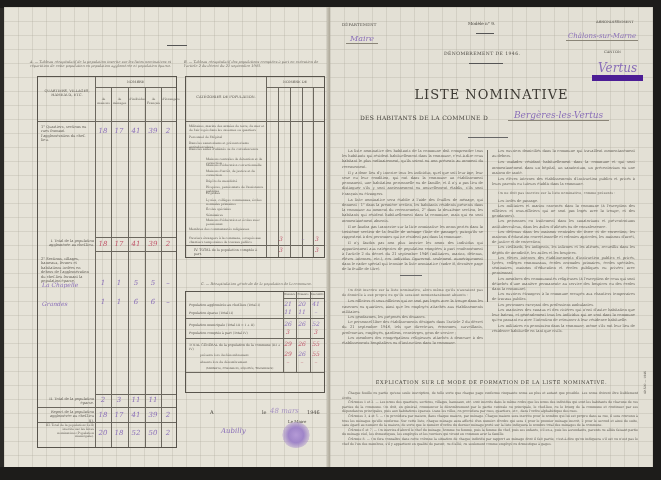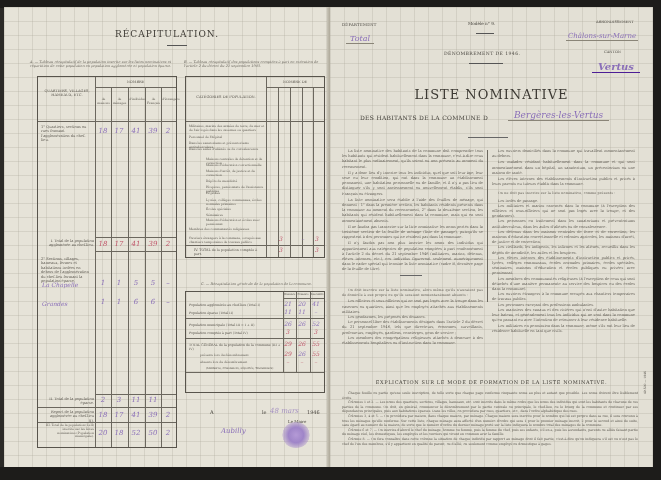--- a/index.html
+++ b/index.html
@@ -26,21 +26,20 @@
   .para{position:absolute;font-size:3.6px;line-height:5.2px;color:#5e5a52;text-align:justify;}
   .stamp{position:absolute;border-radius:50%;background:radial-gradient(circle,#b49ad6 0%,#9f85c8 40%,rgba(160,130,200,.35) 70%,transparent 72%);}
 </style>
 </head>
 <body>
 
 <div class="topbar"></div>
 
 <div class="page left">
   <div class="grid"></div>
-  <div class="abs title" style="left:0;width:326px;top:22px;font-size:9px;">RÉCAPITULATION.</div>
   <div class="rule" style="left:163px;top:38px;width:20px;"></div>
 
   <div class="abs tiny" style="left:26px;top:53px;width:148px;font-style:italic;">A. — Tableau récapitulatif de la population inscrite sur les listes nominatives et répartition de cette population en population agglomérée et population éparse.</div>
 
   <div class="abs tiny" style="left:180px;top:53px;width:148px;font-style:italic;">B. — Tableau récapitulatif des populations comptées à part en exécution de l'article 2 du décret du 21 septembre 1945.</div>
 
   <div class="box" style="left:33px;top:69px;width:138px;height:370px;">
     <div class="vline" style="left:57px;top:0;height:370px;"></div>
     <div class="vline" style="left:73px;top:10px;height:360px;"></div>
     <div class="vline" style="left:90px;top:10px;height:360px;"></div>
@@ -207,29 +206,29 @@
   <div class="abs" style="left:284px;top:412px;font-size:4px;">Le Maire</div>
   <div class="stamp" style="left:278px;top:415px;width:28px;height:26px;"></div>
 </div>
 
 <div class="gutter"></div>
 
 <div class="page right">
   <div class="grid"></div>
 
   <div class="abs" style="left:12px;top:15px;font-size:3.8px;letter-spacing:.3px;">DÉPARTEMENT</div>
-  <div class="abs hand" style="left:16px;top:27px;font-size:8px;border-bottom:1px solid #8a8578;padding:0 4px;">Total</div>
+  <div class="abs hand" style="left:16px;top:27px;font-size:8px;border-bottom:1px solid #8a8578;padding:0 4px;">Maire</div>
   <div class="abs" style="left:138px;top:14px;font-size:4.2px;">Modèle n° 9.</div>
   <div class="rule" style="left:146px;top:26px;width:18px;"></div>
   <div class="abs" style="left:266px;top:13px;font-size:3.6px;">ARRONDISSEMENT</div>
   <div class="abs hand" style="left:236px;top:25px;font-size:7px;border-bottom:1px solid #8a8578;padding:0 2px;">Châlons-sur-Marne</div>
   <div class="abs" style="left:114px;top:44px;font-size:4.6px;letter-spacing:.4px;">DÉNOMBREMENT DE 1946.</div>
   <div class="rule" style="left:139px;top:56px;width:34px;"></div>
   <div class="abs" style="left:274px;top:43px;font-size:3.6px;">CANTON</div>
-  <div class="abs hand" style="left:262px;top:54px;font-size:10px;border-bottom:1px solid #4c1d95;padding:0 6px;font-weight:bold;">Vertus</div>
+  <div class="abs hand" style="left:262px;top:54px;font-size:12px;border-bottom:6px solid #4c1d95;padding:0 6px;">Vertus</div>
 
   <div class="abs" style="left:0;width:323px;top:80px;text-align:center;font-size:13px;letter-spacing:1px;color:#3c3933;">LISTE NOMINATIVE</div>
   <div class="abs" style="left:30px;top:107px;font-size:6px;letter-spacing:.3px;color:#403d37;">DES HABITANTS DE LA COMMUNE D</div>
   <div class="abs hand" style="left:178px;top:103px;font-size:9px;border-bottom:1px solid #8a8578;padding:0 6px;">Bergères-les-Vertus</div>
   <div class="rule" style="left:138px;top:130px;width:40px;background:#666;"></div>
 
   <div class="vline" style="left:157px;top:143px;height:152px;"></div>
   <div class="para" style="left:12px;top:142px;width:141px;">
     <p style="margin:0 0 1px;text-indent:6px;">La liste nominative des habitants de la commune doit comprendre tous les habitants qui résident habituellement dans la commune, c'est-à-dire ceux habitant le plus ordinairement, qu'ils soient ou non présents au moment du recensement.</p>
     <p style="margin:0 0 1px;text-indent:6px;">Il y a donc lieu d'y inscrire tous les individus, quel que soit leur âge, leur sexe ou leur condition, qui ont dans la commune un établissement permanent, une habitation personnelle ou de famille, et il n'y a pas lieu de distinguer s'ils y sont anciennement ou nouvellement établis, s'ils sont Français ou étrangers.</p>

